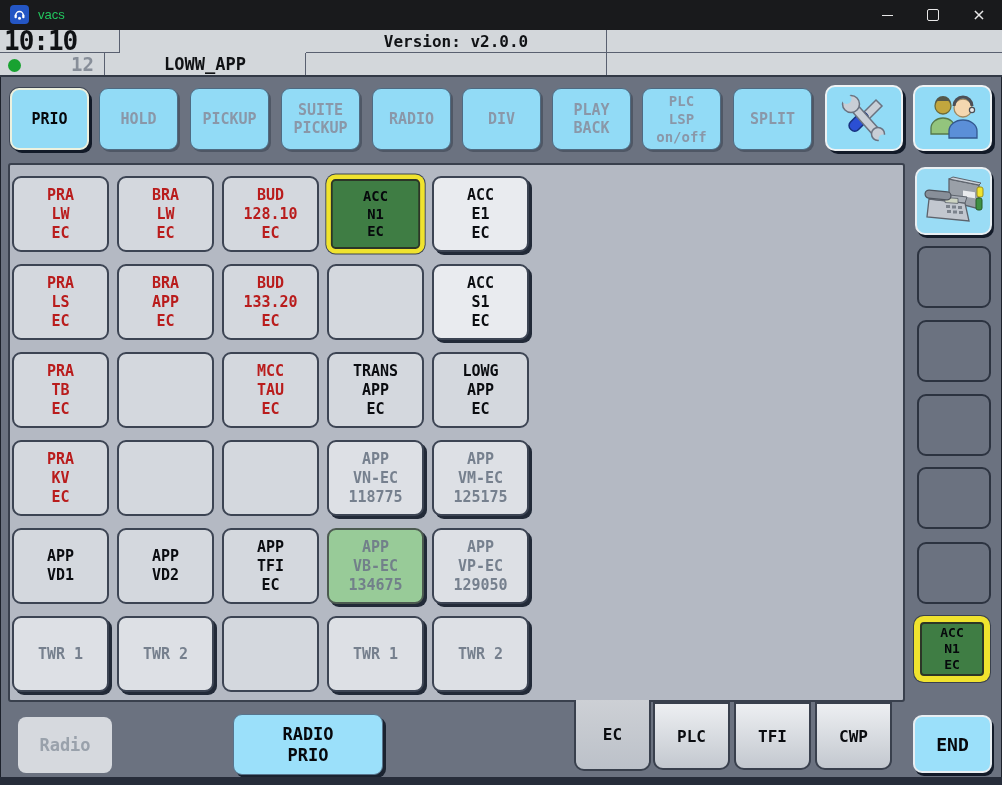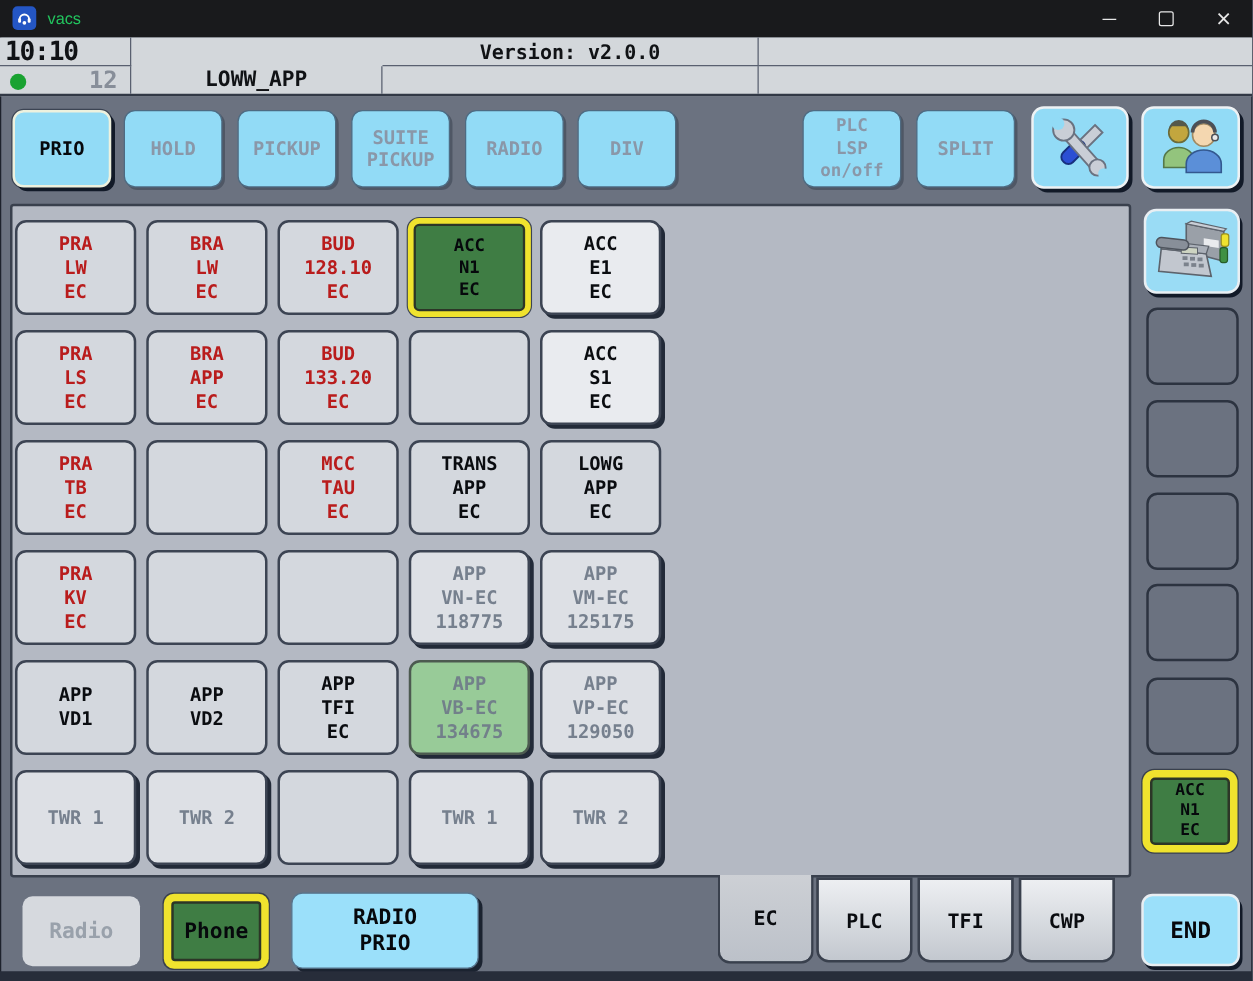--- a/index.html
+++ b/index.html
@@ -13,21 +13,21 @@
              font-family:"Liberation Sans",sans-serif;}
   .winctl{position:absolute;top:0;width:46px;height:30px;display:flex;align-items:center;justify-content:center;color:#e8e8e8;}
   .ctl-min{right:92px;}  .ctl-max{right:46px;}  .ctl-close{right:0;}
   .glyph-min{width:11px;height:1px;background:#e8e8e8;}
   .glyph-max{width:10px;height:10px;border:1px solid #e8e8e8;border-radius:2px;}
   .glyph-close{font-size:16px;font-family:"DejaVu Sans",sans-serif;line-height:1;}
   
   .infobar{position:absolute;left:0;top:30px;width:1002px;height:47px;background:#d3d7db;border-bottom:2px solid #323946;box-sizing:border-box;}
   .icell{position:absolute;box-sizing:border-box;border-right:1px solid #596070;border-bottom:1px solid #596070;
          display:flex;align-items:center;justify-content:center;color:#101215;font-weight:bold;}
-  .time-cell{left:0;top:0;width:105px;height:23px;justify-content:flex-start;padding-left:4px;font-size:21px;letter-spacing:-1px;}
+  .time-cell{left:0;top:0;width:120px;height:23px;justify-content:flex-start;padding-left:4px;font-size:26px;letter-spacing:-1px;}
   .count-cell{left:0;top:23px;width:105px;height:22px;border-bottom:none;justify-content:flex-end;padding-right:10px;font-size:19px;color:#878e99;}
   .dot{position:absolute;left:8px;top:29px;width:13px;height:13px;border-radius:50%;background:#19a231;}
   .id-cell{left:105px;top:0;width:201px;height:23px;font-size:17px;}
   .name-cell{left:105px;top:23px;width:201px;height:22px;border-bottom:none;font-size:17px;}
   .ver-cell{left:306px;top:0;width:301px;height:23px;font-size:16px;}
   .blank-a{left:306px;top:23px;width:301px;height:22px;border-bottom:none;}
   .blank-b{left:607px;top:0;width:395px;height:23px;border-right:none;}
   .blank-c{left:607px;top:23px;width:395px;height:22px;border-right:none;border-bottom:none;}
   
   .tbtn{position:absolute;top:88px;width:79px;height:62px;border-radius:9px;background:#92dbf6;
@@ -118,20 +118,22 @@
     <div class="icell blank-c"></div>
   </div>
 
   <div class="tbtn" style="left:10px" data-state="active">PRIO</div>
   <div class="tbtn" style="left:99px" data-state="disabled">HOLD</div>
   <div class="tbtn" style="left:190px" data-state="disabled">PICKUP</div>
   <div class="tbtn" style="left:281px" data-state="disabled">SUITE
 PICKUP</div>
   <div class="tbtn" style="left:372px" data-state="disabled">RADIO</div>
   <div class="tbtn" style="left:462px" data-state="disabled">DIV</div>
+  <div class="tbtn" style="left:552px" data-state="disabled">PLAY
+BACK</div>
   <div class="tbtn" style="left:642px;font-size:14px" data-state="disabled">PLC
 LSP
 on/off</div>
   <div class="tbtn" style="left:733px" data-state="disabled">SPLIT</div>
 
   <div class="iconbtn" style="left:825px">
     <svg width="52" height="52" viewBox="0 0 52 52">
 
       <polygon points="38,8 44,14 26,32 20,26" fill="#c9ced6" stroke="#6a7280" stroke-width="1.5"></polygon>
       <rect x="10" y="24" width="22" height="11" rx="5" transform="rotate(-45 21 30)" fill="#2b4fd4" stroke="#17307e" stroke-width="1.5"></rect>
@@ -264,21 +266,20 @@
   <div class="slot" style="top:246px"></div>
   <div class="slot" style="top:320px"></div>
   <div class="slot" style="top:394px"></div>
   <div class="slot" style="top:467px"></div>
   <div class="slot" style="top:542px"></div>
   <div class="side-sel">ACC
 N1
 EC</div>
 
   <div class="radio-btn">Radio</div>
-  <div class="phone-sel">Phone</div>
   <div class="radio-prio">RADIO
 PRIO</div>
 
   <div class="tab" style="left:574px" data-active="true">EC</div>
   <div class="tab" style="left:653px" data-active="false">PLC</div>
   <div class="tab" style="left:734px" data-active="false">TFI</div>
   <div class="tab" style="left:815px" data-active="false">CWP</div>
 
   <div class="end-btn">END</div>
   <div class="bottom-edge"></div>

